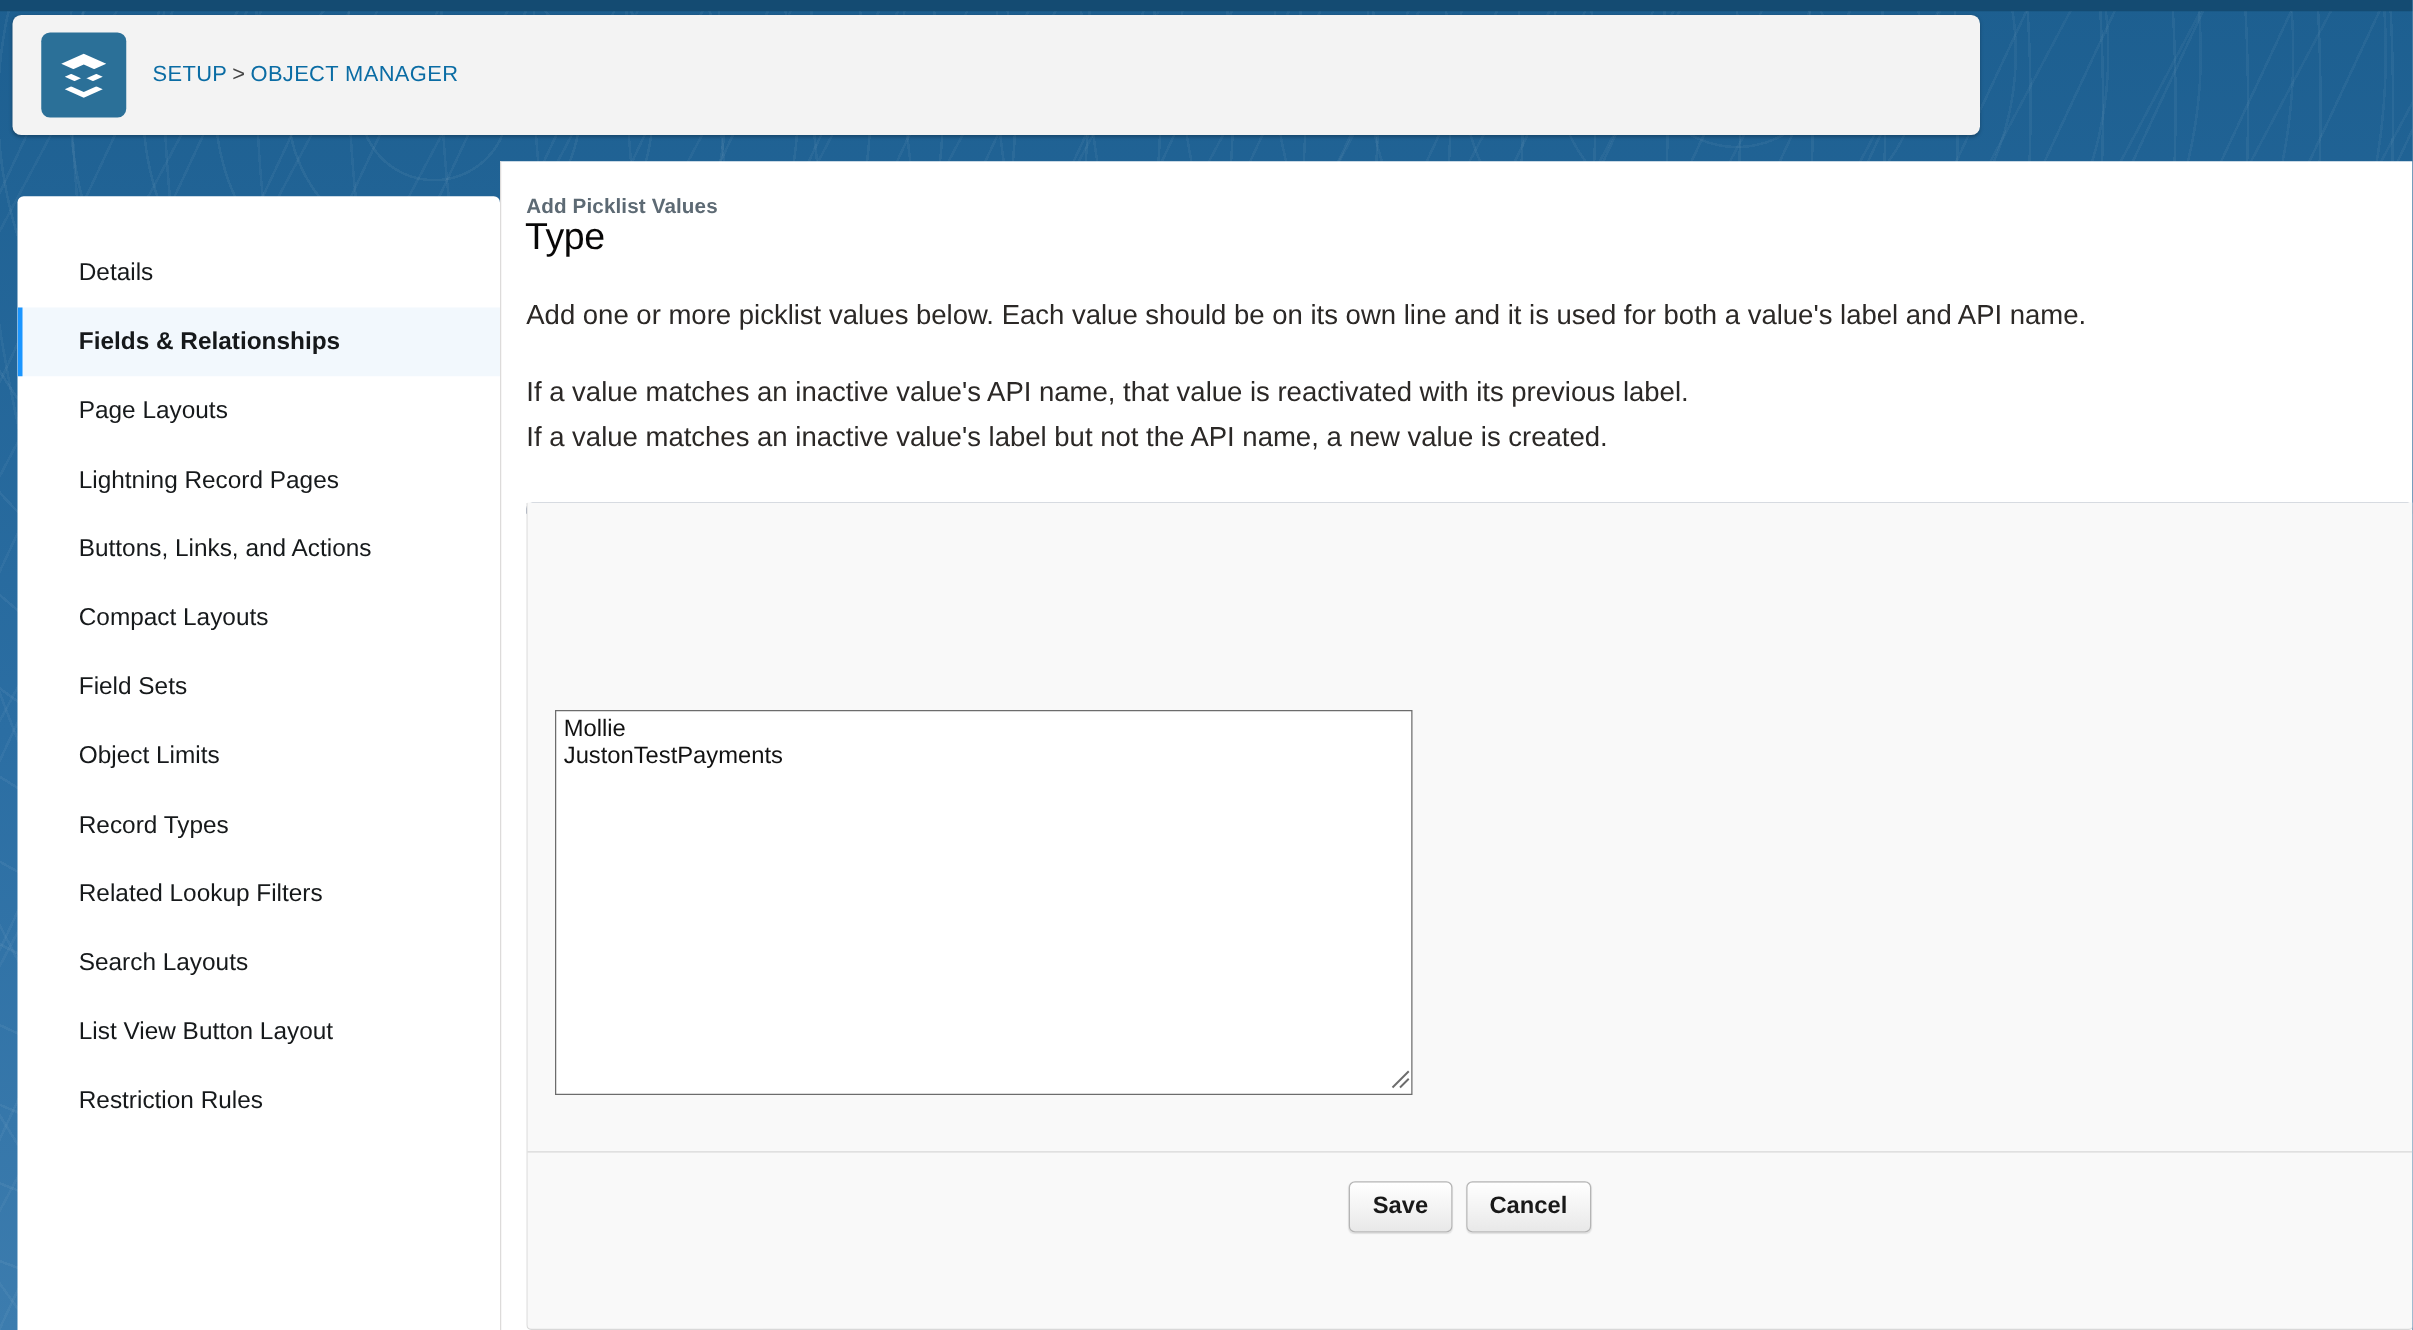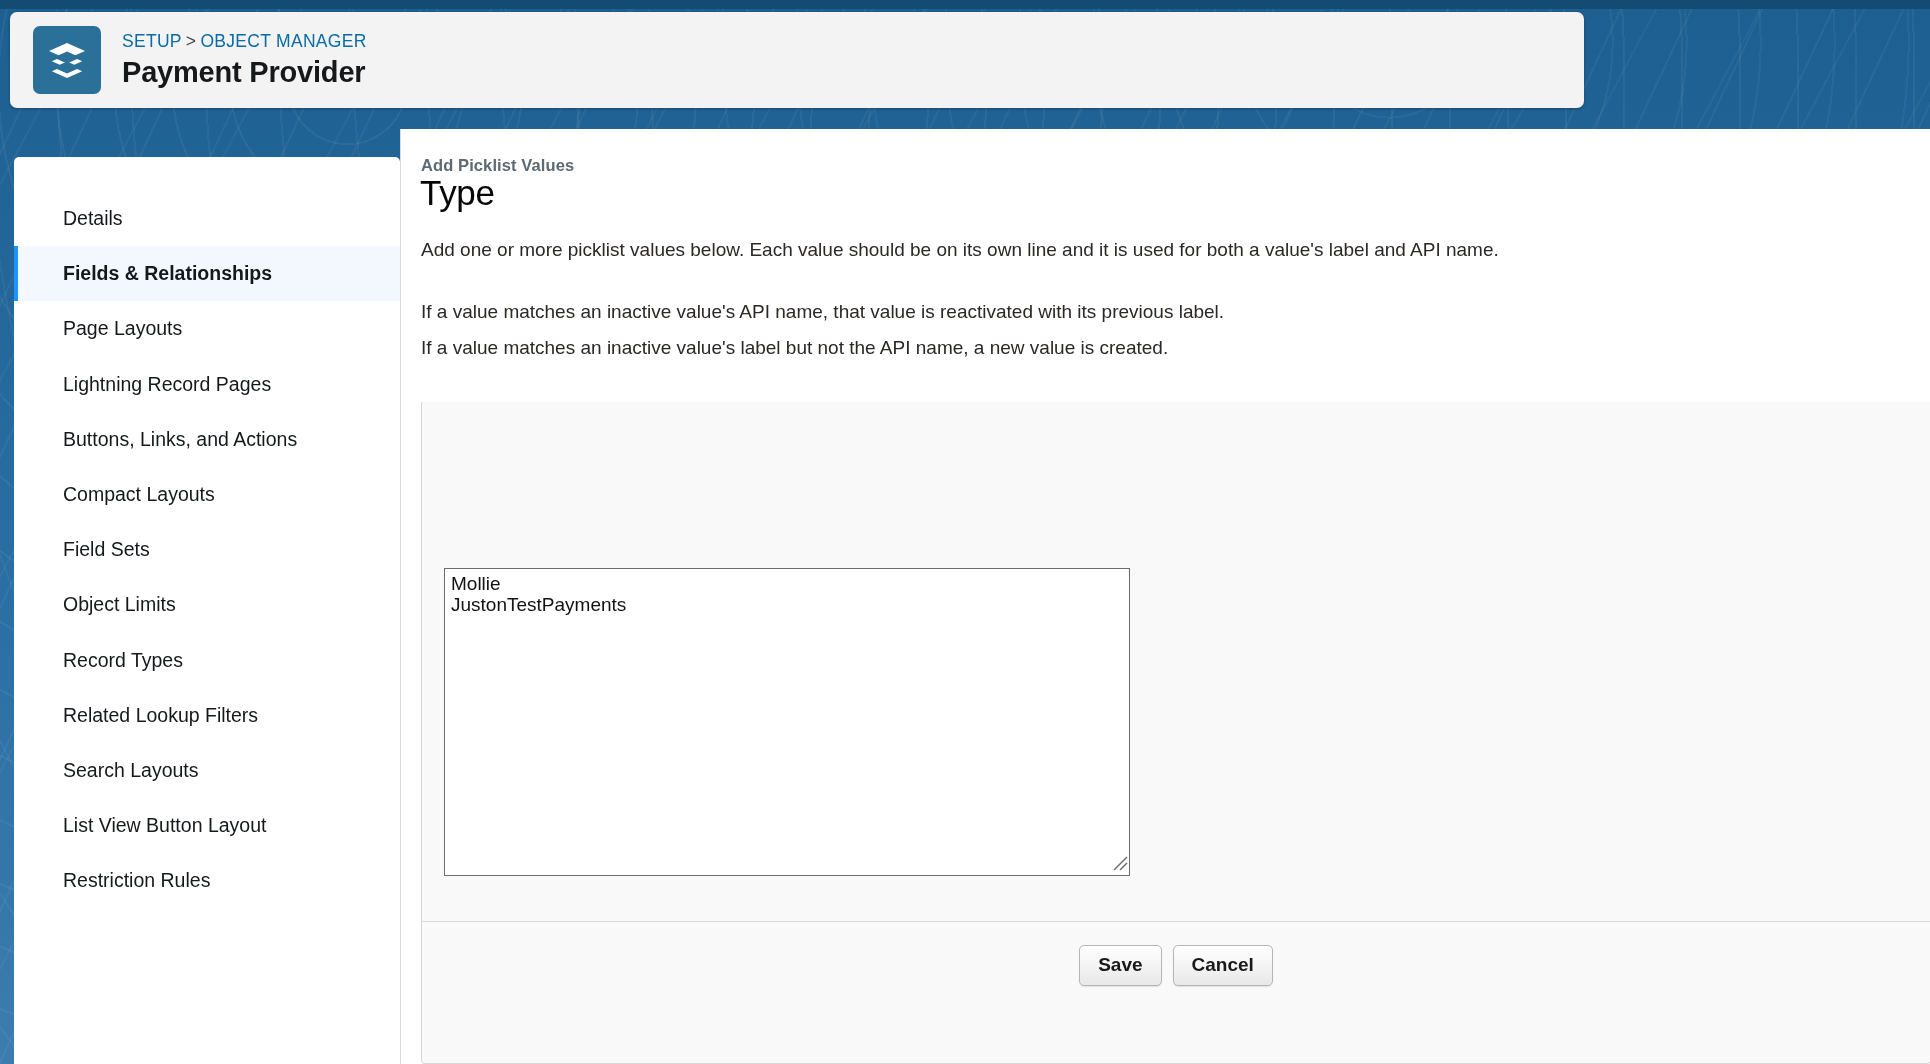--- a/index.html
+++ b/index.html
@@ -90,26 +90,26 @@
     border-left: 1px solid #dddbda;
     overflow: hidden;
   }
   .eyebrow {
     position: absolute; left: 20px; top: 27px;
     font-size: 16.5px; font-weight: bold; color: #5d6a74;
     letter-spacing: 0.1px;
   }
   .h1 {
     position: absolute; left: 19px; top: 44px;
-    font-size: 35px; font-weight: 300; color: #080707;
+    font-size: 30px; font-weight: 300; color: #080707;
     letter-spacing: -0.3px;
   }
   .para {
     position: absolute; left: 20px;
-    font-size: 19px; color: #2b2826; line-height: 1.3;
+    font-size: 22px; color: #2b2826; line-height: 1.3;
     white-space: nowrap;
   }
   .p1 { top: 109px; }
   .p2 { top: 158px; margin-top: 13px; }
   .p3 { top: 207px; }
 
   
   .formpanel {
     position: absolute; left: 20px; top: 273px;
     width: 1510px; height: 662px;
@@ -177,21 +177,20 @@
         <polygon points="20,23.5 35.2,30.3 20,37.1 4.8,30.3" fill="#ffffff"></polygon>
         <polygon points="20,2 38,10 20,18 2,10" fill="#2b7098" opacity="0"></polygon>
         <polygon points="20,10.6 33.4,16.6 20,22.6 6.6,16.6" fill="#2b7098"></polygon>
         <polygon points="20,20.6 33.4,26.6 20,32.6 6.6,26.6" fill="#2b7098"></polygon>
       </svg>
     </div>
     <div class="headtext">
       <div class="breadcrumb">
         <span class="crumb">SETUP</span><span class="sep">&gt;</span><span class="crumb">OBJECT MANAGER</span>
       </div>
-      <div class="pagetitle">Payment Provider</div>
     </div>
   </div>
 
   <div class="sidebar">
     <div class="nav-item">
         <span>Details</span>
       </div>
     <div class="nav-item active">
         <span>Fields &amp; Relationships</span>
       </div>

